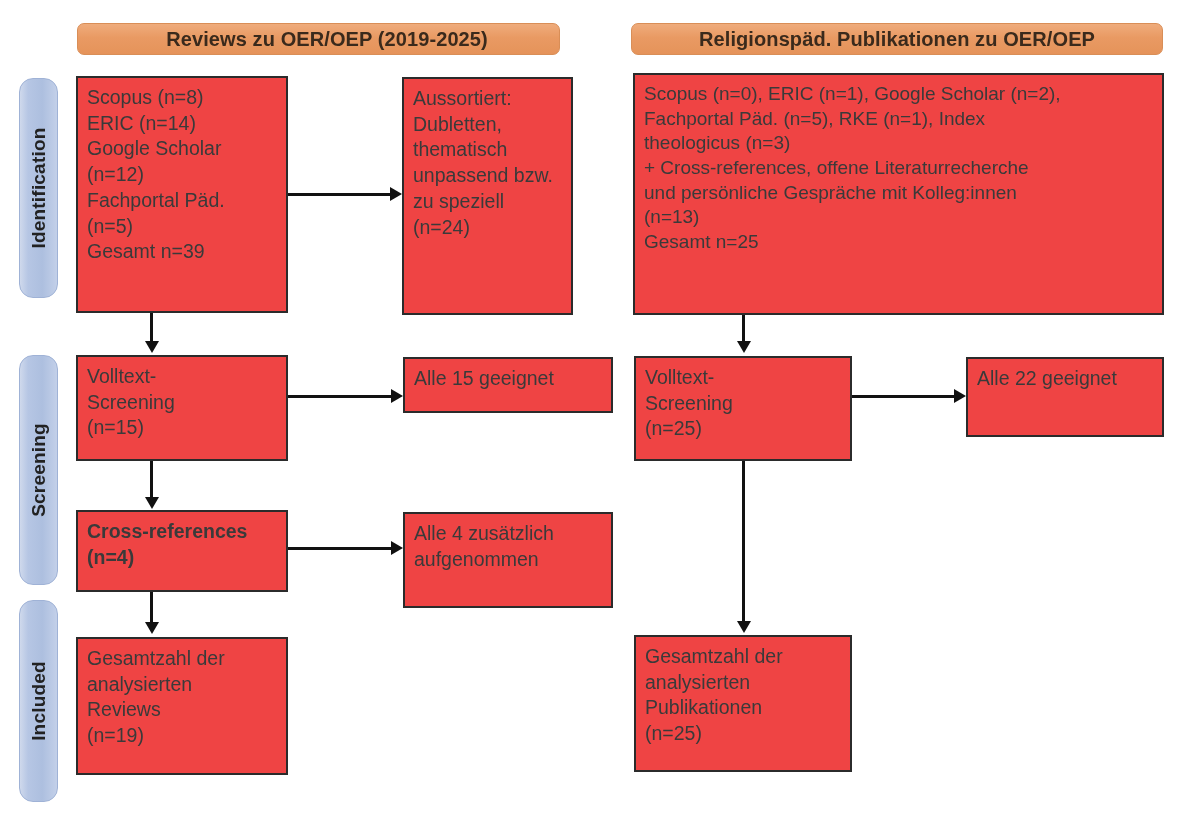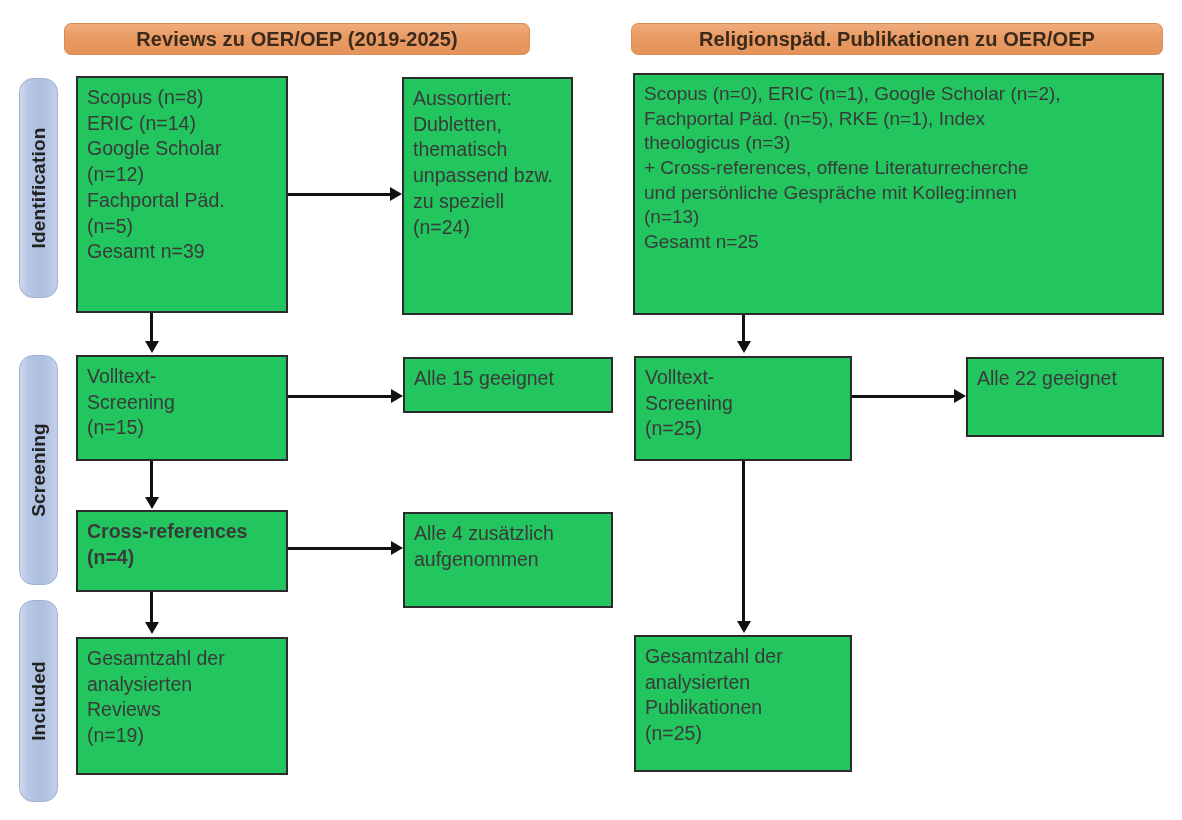--- a/index.html
+++ b/index.html
@@ -52,21 +52,21 @@
     white-space: nowrap;
     font-size: 19px;
     font-weight: bold;
     color: #222222;
     letter-spacing: 0.2px;
   }
 
   
   .fbox {
     position: absolute;
-    background: #22c55e;
+    background: #ef4444;
     border: 2.5px solid #2b2b2b;
     box-sizing: border-box;
     padding: 7px 9px 5px 9px;
     font-size: 19.5px;
     line-height: 1.32;
     color: #3a3a3a;
     white-space: pre-line;
     overflow: hidden;
   }
   .fbox.dense {
@@ -95,21 +95,21 @@
     border-left: 7px solid transparent;
     border-right: 7px solid transparent;
     border-top: 12px solid #111111;
   }
 </style>
 </head>
 <body>
 
 <div id="stage">
 
-  <div class="col-header" style="left:64px; top:23px; width:464px;">
+  <div class="col-header" style="left:77px; top:23px; width:464px;padding-left:17px;">
     <span>Reviews zu OER/OEP (2019-2025)</span>
   </div>
 
   <div class="col-header" style="left:631px; top:23px; width:530px;">
     <span>Religionspäd. Publikationen zu OER/OEP</span>
   </div>
 
   <div class="stage-pill" style="top:78px; height:218px;">
     <span>Identification</span>
   </div>

